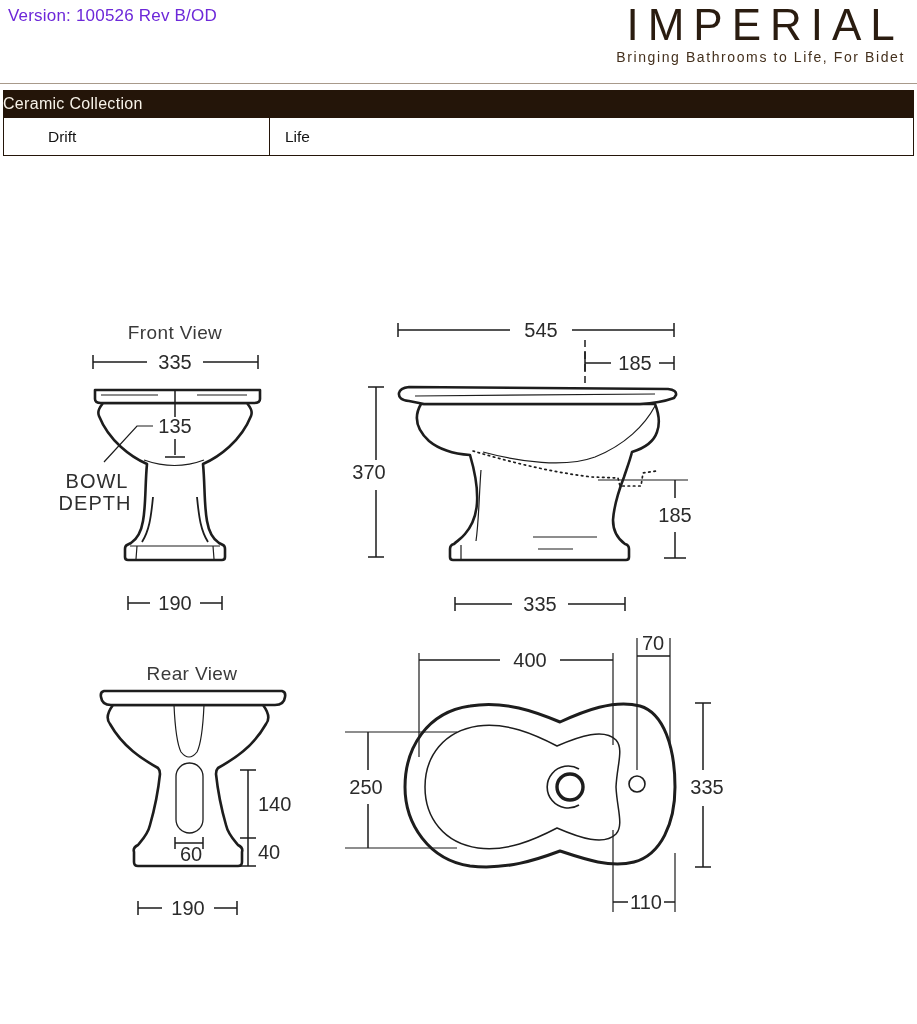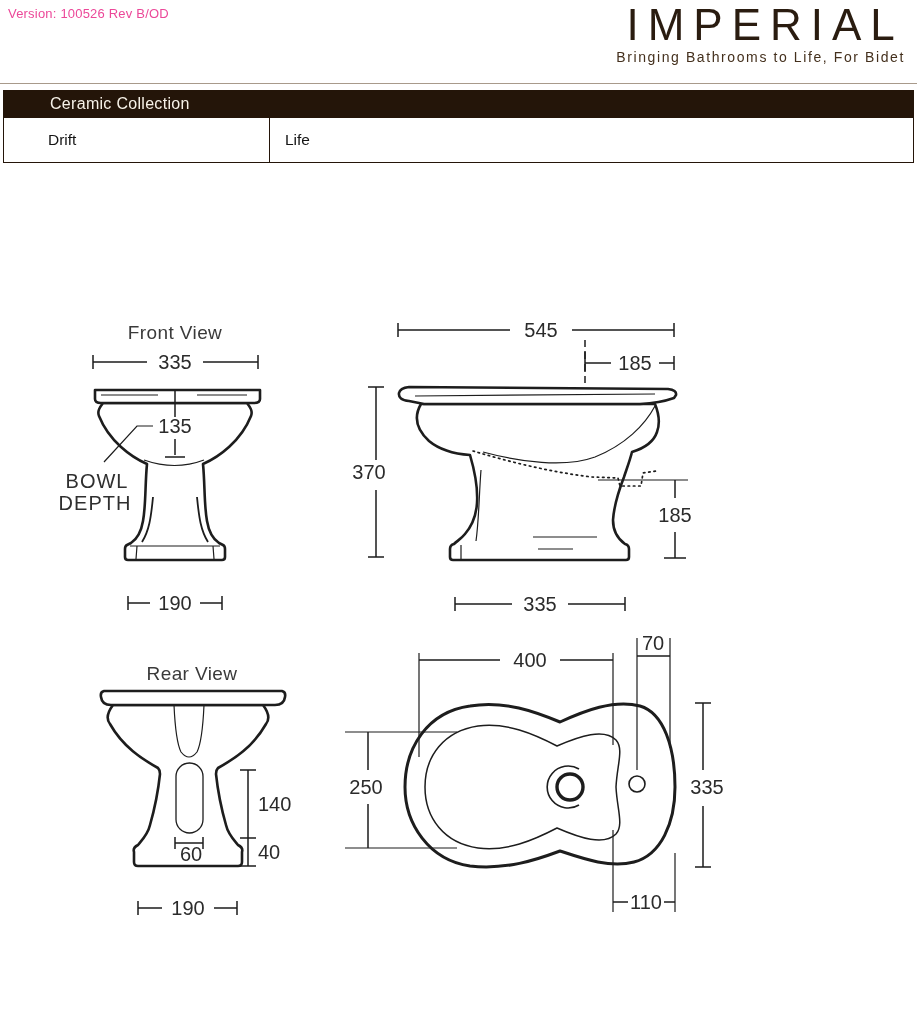--- a/index.html
+++ b/index.html
@@ -1,27 +1,27 @@
 <!DOCTYPE html>
 <html><head>
 <meta charset="utf-8">
 <style>
   html,body{margin:0;padding:0;background:#ffffff;}
   .page{position:relative;width:917px;height:1024px;background:#ffffff;overflow:hidden;
         font-family:"Liberation Sans",sans-serif;color:#1d1d1d;}
-  .version{position:absolute;left:8px;top:6px;font-size:13px;color:#ec4899;letter-spacing:.2px;}
+  .version{position:absolute;left:8px;top:6px;font-size:17px;color:#6d28d9;letter-spacing:.2px;}
   .brand{position:absolute;right:12px;top:2px;text-align:center;}
   .brand-name{font-size:44px;font-weight:200;letter-spacing:9px;margin-right:-9px;
               color:#2a1c10;line-height:1.05;}
   .brand-tagline{font-size:14px;letter-spacing:1.6px;color:#44301d;margin-top:1px;}
   .top-rule{position:absolute;left:0;right:0;top:83px;height:1px;background:#a89a8b;}
   .collection-bar{position:absolute;left:3px;right:3px;top:90px;height:28px;background:#241509;
-                  color:#f7f2e8;display:flex;align-items:center;padding-left:47px;
+                  color:#f7f2e8;display:flex;align-items:center;
                   box-sizing:border-box;font-size:16px;letter-spacing:.3px;}
-  .product-row{position:absolute;left:3px;right:3px;top:118px;height:45px;background:#ffffff;
+  .product-row{position:absolute;left:3px;right:3px;top:118px;height:38px;background:#ffffff;
                border:1.5px solid #241509;border-top:none;box-sizing:border-box;display:flex;}
   .cell-range{width:266px;border-right:1.5px solid #241509;box-sizing:border-box;
               display:flex;align-items:center;padding-left:44px;font-size:15.5px;color:#141414;}
   .cell-product{flex:1;display:flex;align-items:center;padding-left:15px;font-size:15.5px;color:#141414;}
   svg.drawing{position:absolute;left:0;top:170px;}
   svg .ln{stroke:#1d1d1d;fill:none;}
   svg .bold{stroke-width:2.6;stroke-linejoin:round;stroke-linecap:round;fill:#ffffff;}
   svg .bolder{stroke-width:3;stroke-linejoin:round;fill:none;}
   svg .thin{stroke-width:1.2;fill:none;}
   svg .dim{stroke-width:1.5;fill:none;}

